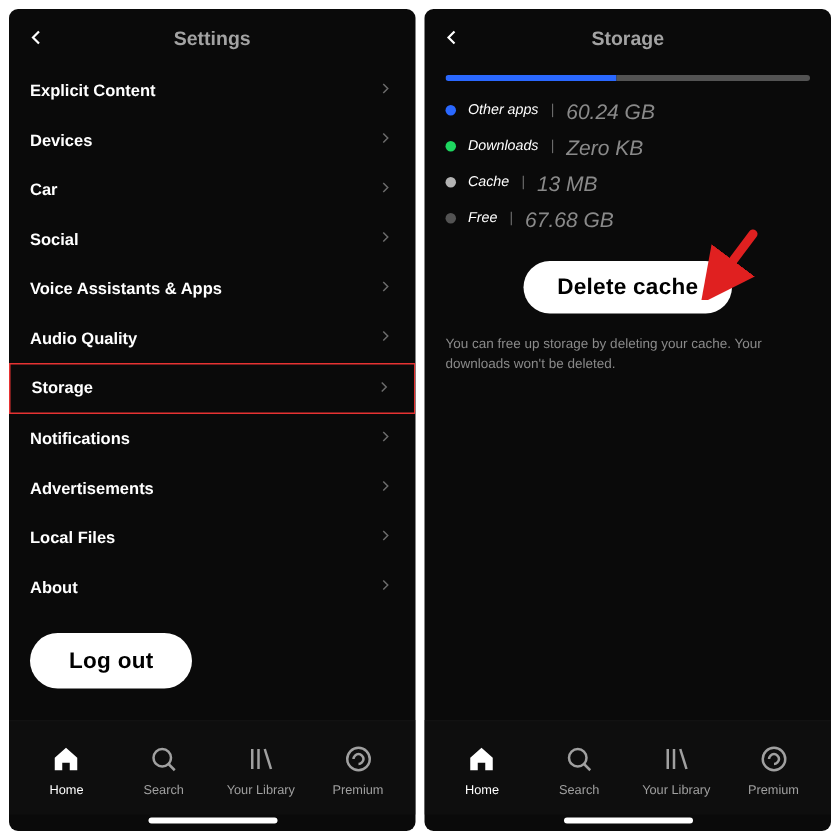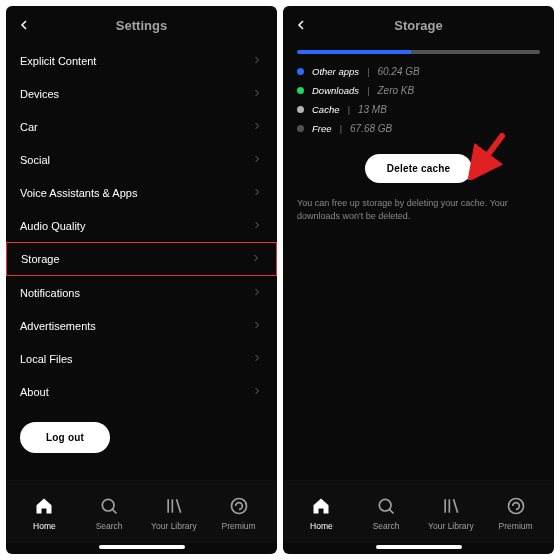--- a/index.html
+++ b/index.html
@@ -53,40 +53,40 @@
     padding: 0 14px;
     position: relative;
   }
   .row {
     display: flex;
     align-items: center;
     justify-content: space-between;
     height: 33px;
     color: #fff;
     font-size: 11px;
-    font-weight: 400;
+    font-weight: 700;
   }
   .row.hl {
     border: 1.5px solid #e63232;
     margin: 0 -14px;
     padding: 0 14px;
     height: 34px;
     box-sizing: border-box;
   }
   .chev {
     color: #6a6a6a;
   }
   .logout-wrap {
     display: flex;
     margin-top: 14px;
   }
   .btn {
     background: #fff;
     color: #000;
-    font-size: 10px;
+    font-size: 15px;
     font-weight: 700;
     border-radius: 999px;
     padding: 10px 26px;
     letter-spacing: 0.2px;
   }
   .btn.small {
     padding: 9px 22px;
   }
   .bottom-nav {
     height: 56px;
@@ -122,21 +122,21 @@
     border-radius: 2px;
     overflow: hidden;
     margin-top: 6px;
     margin-bottom: 12px;
   }
   .seg { height: 100%; }
   .legend { display: flex; flex-direction: column; gap: 8px; font-style: italic; }
   .legend-row { display: flex; align-items: center; gap: 8px; }
   .dot { width: 7px; height: 7px; border-radius: 50%; flex-shrink: 0; }
   .legend-label { color: #fff; font-size: 9.5px; }
-  .legend-val { color: #8a8a8a; font-size: 10px; }
+  .legend-val { color: #8a8a8a; font-size: 14px; }
   .pipe { color: #6a6a6a; font-size: 9.5px; }
   .delete-wrap { display: flex; justify-content: center; margin: 20px 0 14px; position: relative; }
   .help { color: #8a8a8a; font-size: 9px; line-height: 1.5; }
   .arrow {
     position: absolute;
     right: 34px;
     top: -22px;
     pointer-events: none;
   }
 </style>

